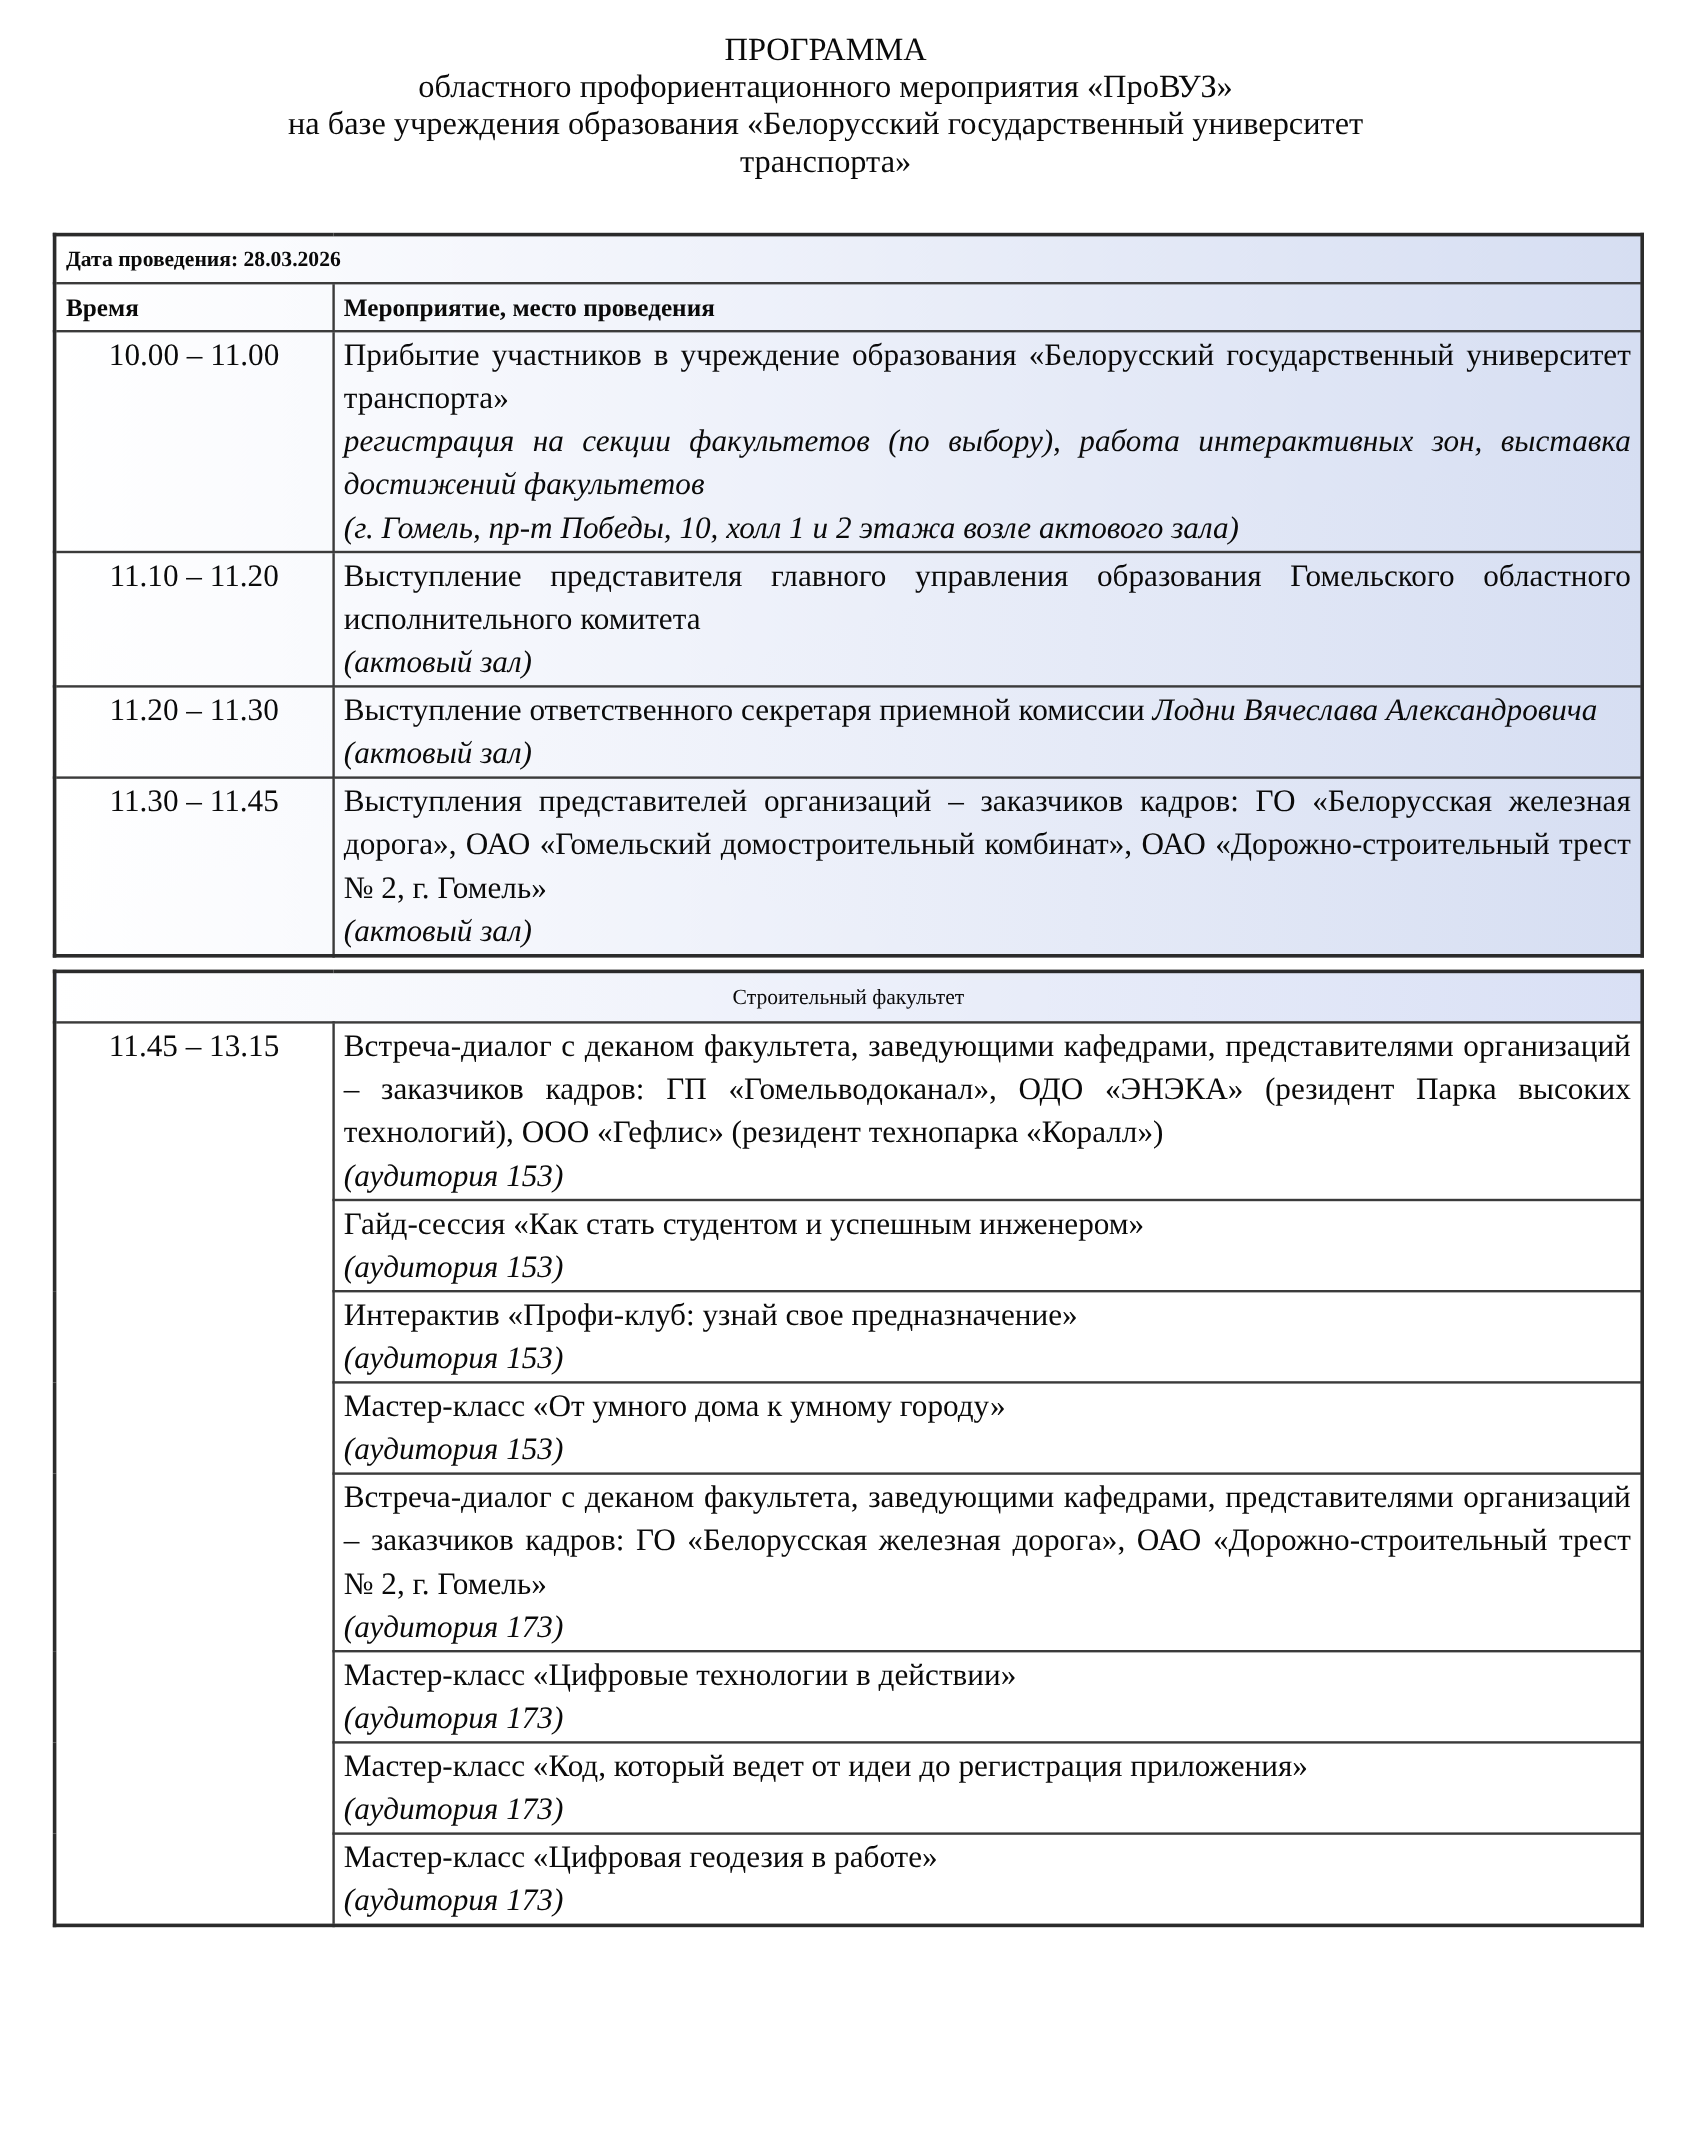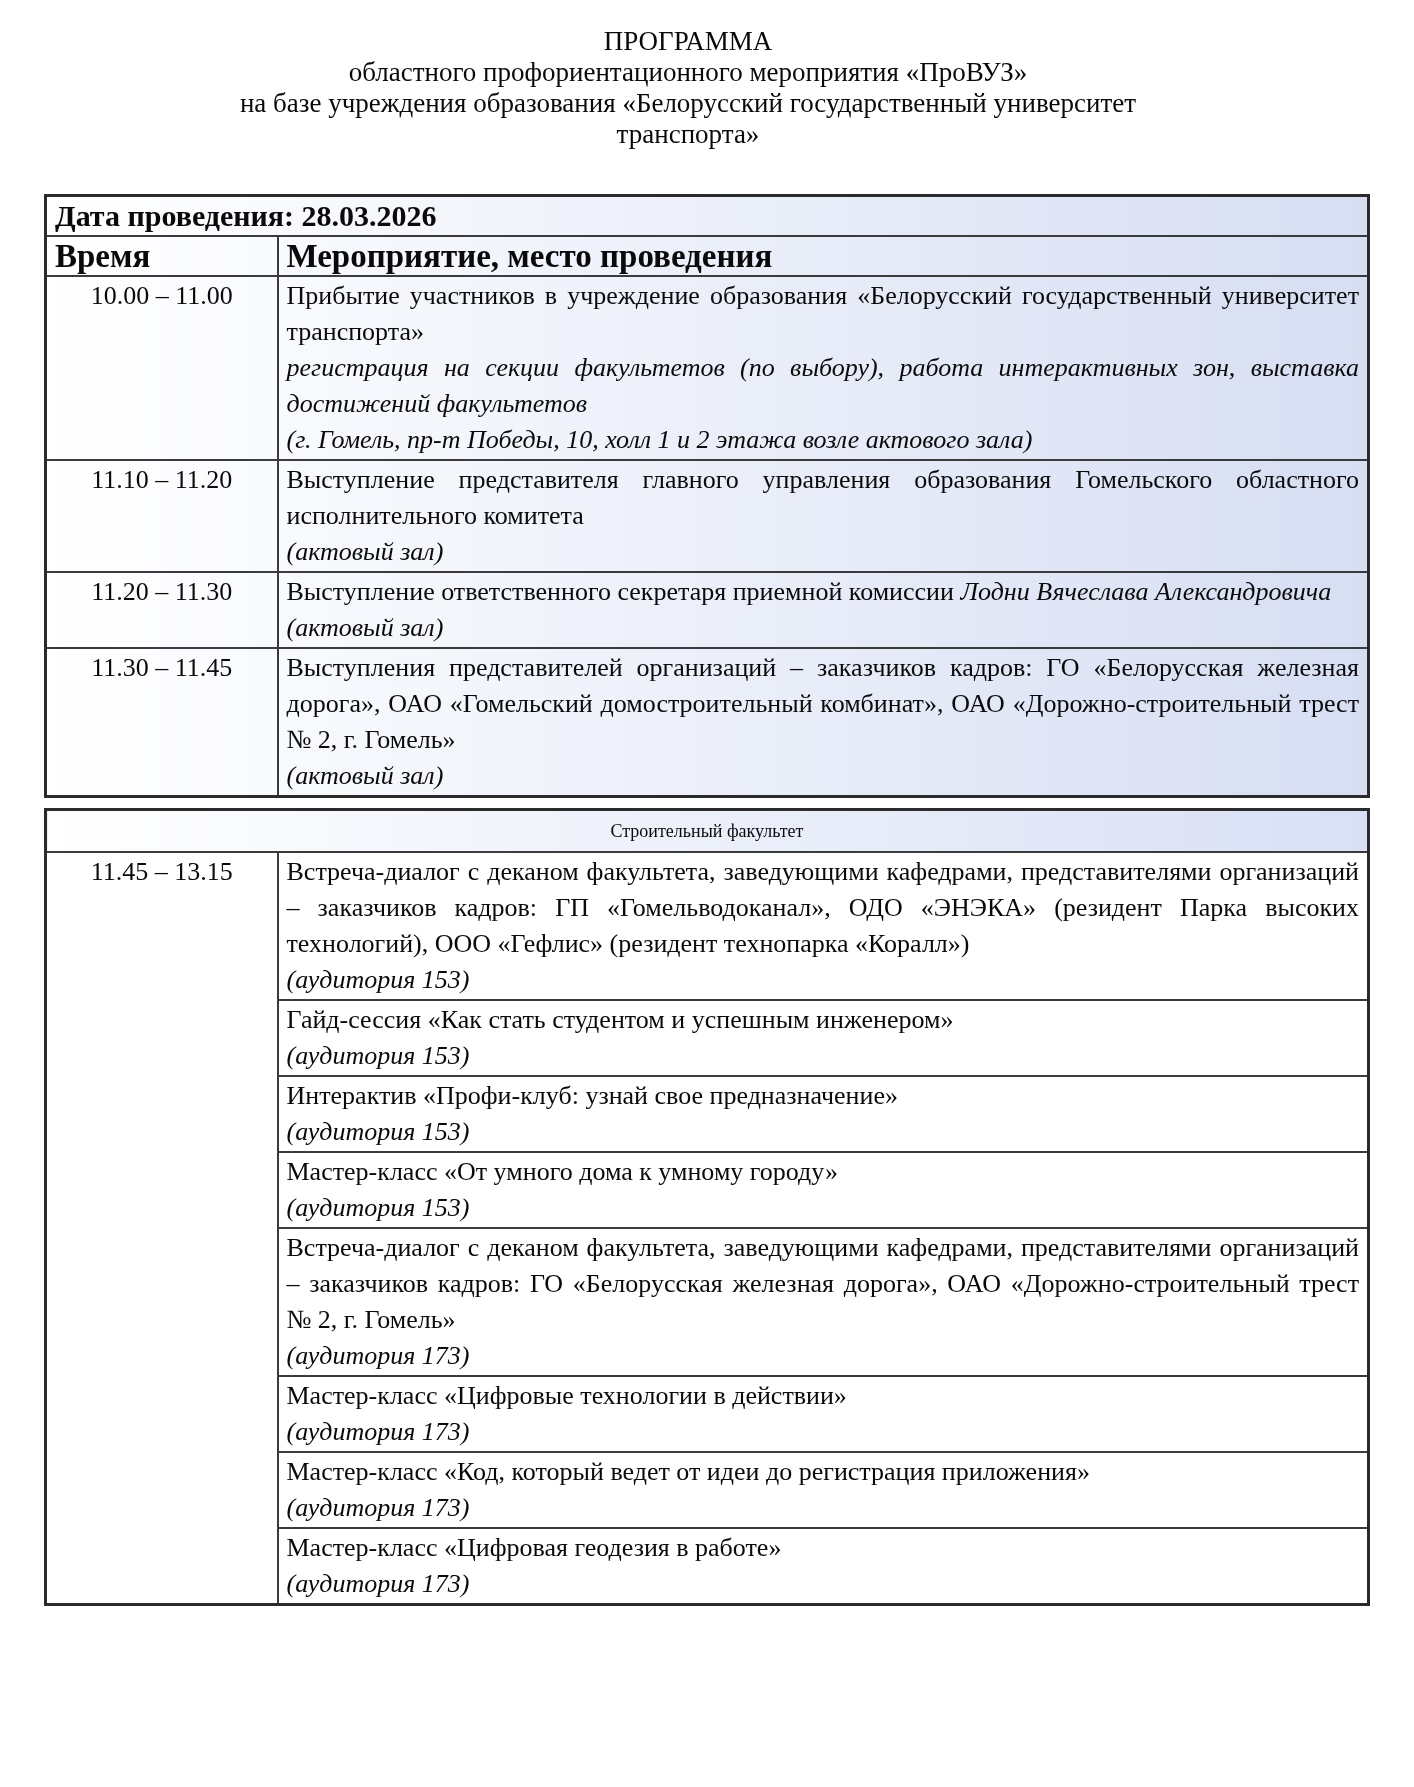--- a/index.html
+++ b/index.html
@@ -47,27 +47,27 @@
     background: linear-gradient(90deg, #ffffff 0%, #f4f6fc 30%, #d9e0f5 100%);
     text-align: center;
     font-weight: normal;
     font-size: 18px;
     padding: 2px 8px;
   }
   .col-time { width: 232px; }
 
   .date-row th {
     text-align: left;
-    font-size: 30px;
+    font-size: 18px;
     font-weight: bold;
     padding: 3px 8px 3px 12px;
   }
   .head-row th {
     text-align: left;
-    font-size: 33px;
+    font-size: 21px;
     font-weight: bold;
     padding: 3px 8px 3px 12px;
   }
   .time-cell {
     text-align: center;
     padding-top: 2px;
   }
   .event-cell p { margin: 0; }
   .j { text-align: justify; }
   .i { font-style: italic; }

